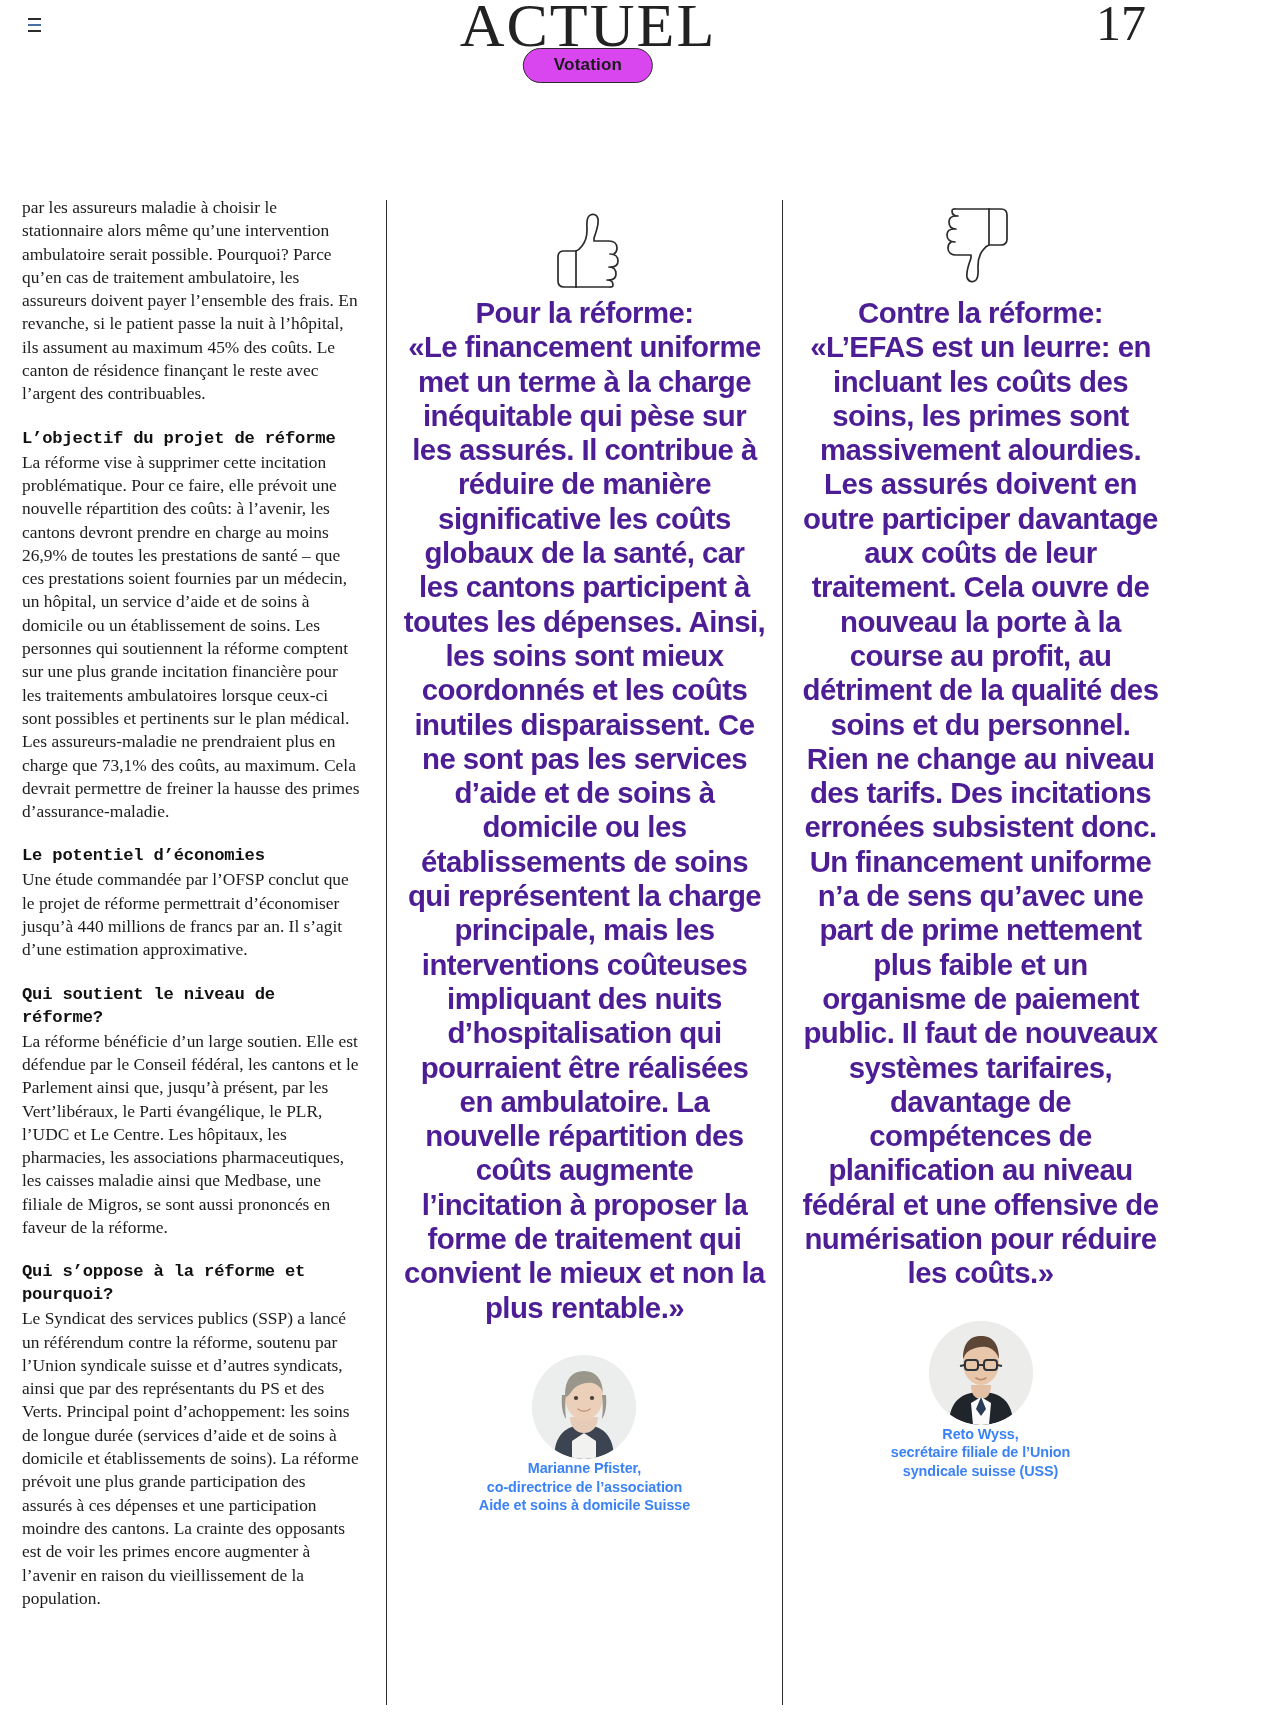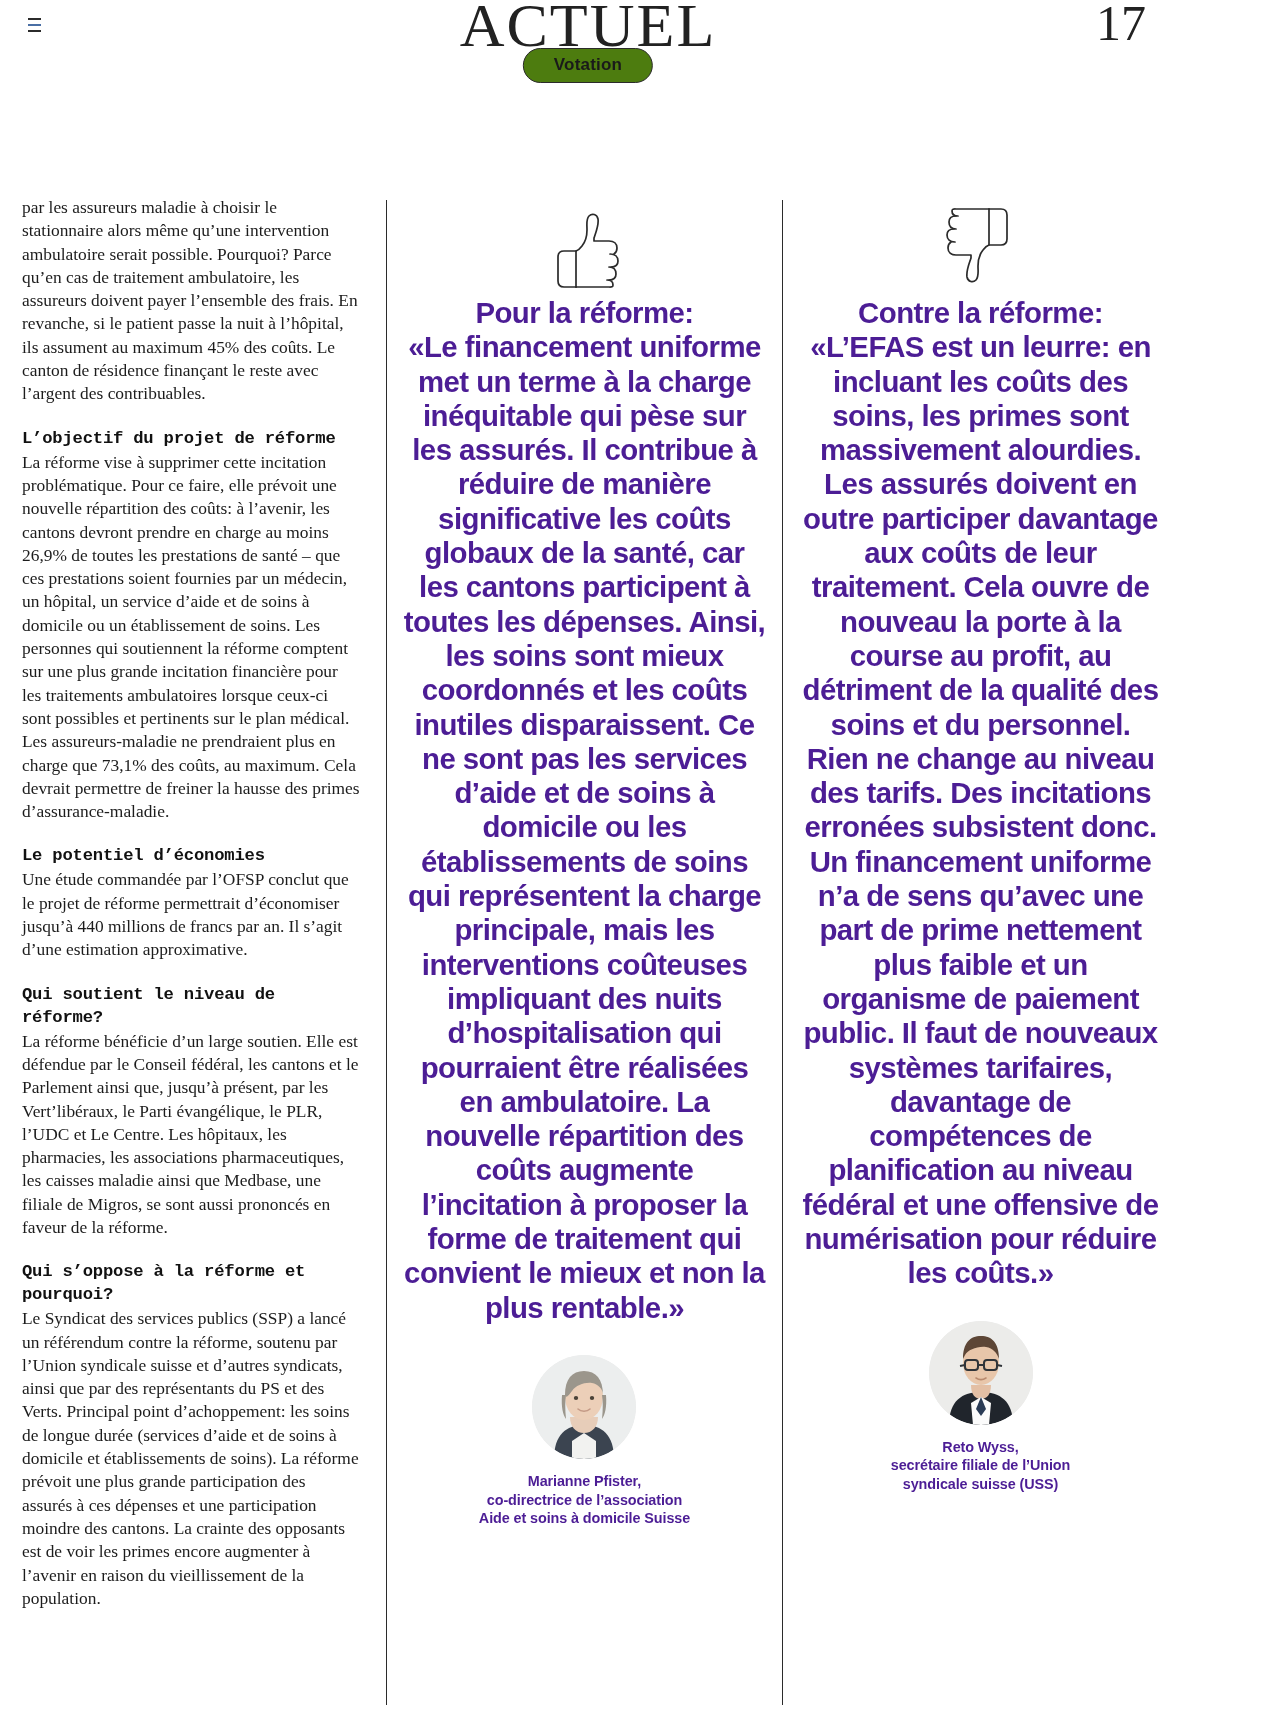--- a/index.html
+++ b/index.html
@@ -47,21 +47,21 @@
     position: absolute; left: 50%; transform: translateX(-50%);
     top: 48px;
     border: 1.6px solid #2b2b2b;
     border-radius: 30px;
     padding: 6px 30px 7px 30px;
     font-family: "Liberation Sans", sans-serif;
     font-size: 17px;
     font-weight: 700;
     letter-spacing: .2px;
     color: #1a1a1a;
-    background: #4d7c0f;
+    background: #d946ef;
     white-space: nowrap;
   }
 
   
   .columns {
     position: absolute;
     top: 196px; left: 0;
     width: 1178px; height: 1520px;
     display: flex;
   }
@@ -124,22 +124,21 @@
     background: #ececec;
   }
   .portrait svg { display:block; width:104px; height:104px; }
 
   .caption {
     font-family: "Liberation Sans", sans-serif;
     font-weight: 700;
     font-size: 14.4px;
     line-height: 18.6px;
     text-align: center;
-    color: #4c1d95;
-    margin-top: 13px;
+    color: #3b82f6;
     padding: 0 14px;
     letter-spacing: -0.1px;
   }
   .caption span { display:block; }
 </style>
 </head>
 <body>
 
 <div class="page">
 

